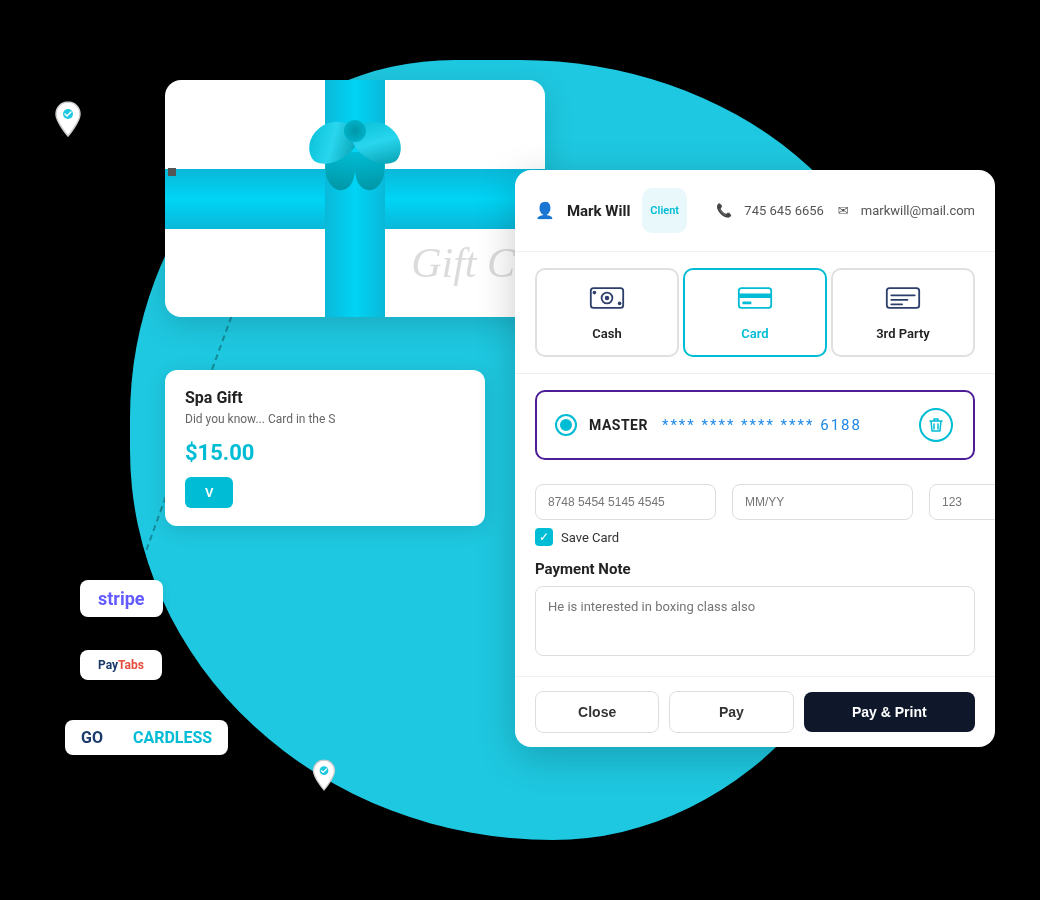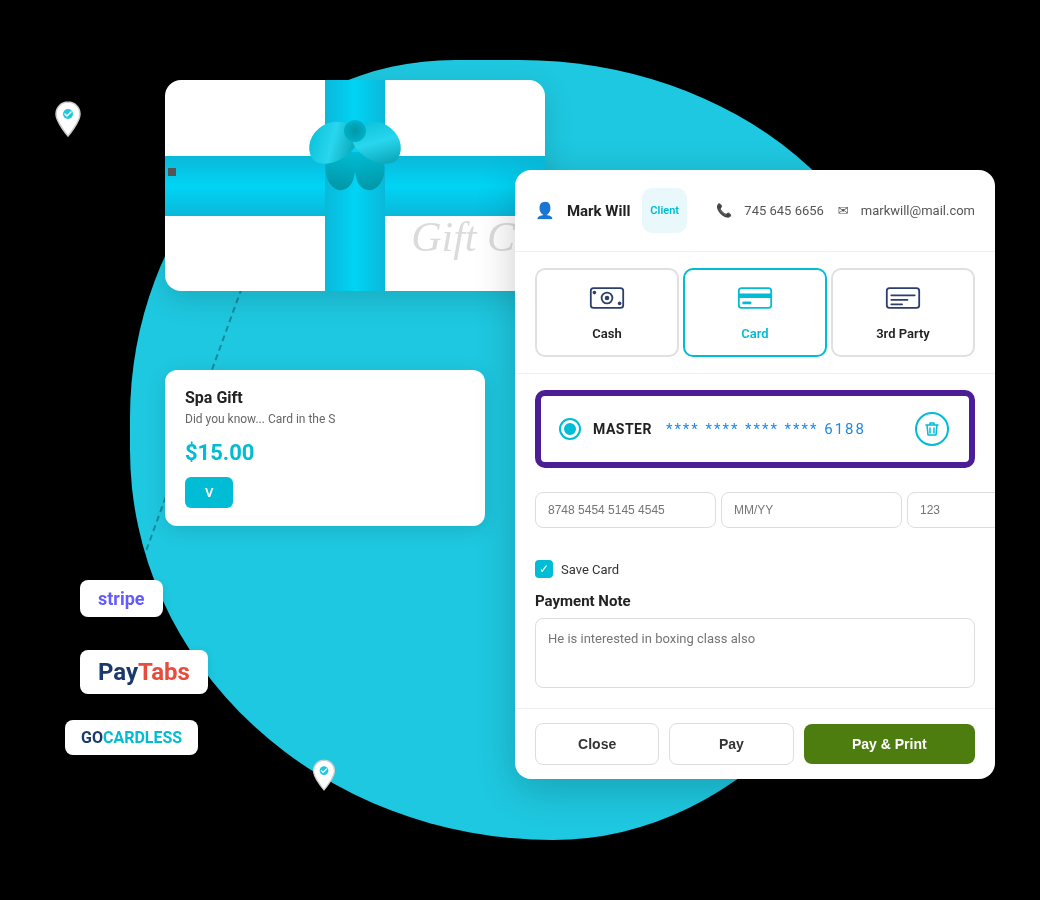--- a/index.html
+++ b/index.html
@@ -23,21 +23,21 @@
       left: 130px;
       z-index: 0;
     }
 
     
     .gift-card-container {
       position: absolute;
       top: 80px;
       left: 165px;
       width: 380px;
-      height: 211px;
+      height: 237px;
       background: white;
       border-radius: 16px;
       overflow: hidden;
       box-shadow: 0 8px 30px rgba(0,0,0,0.15);
       z-index: 2;
     }
 
     .gift-card-ribbon-v {
       position: absolute;
       left: 50%;
@@ -267,21 +267,21 @@
 
     .pay-tab.active .pay-tab-label {
       color: #00bcd4;
     }
 
     
     .saved-card-row {
       display: flex;
       align-items: center;
       padding: 16px 20px;
-      border: 6px solid #4c1d95;
+      border: 2px solid #4c1d95;
       margin: 16px 20px;
       border-radius: 10px;
       gap: 14px;
     }
 
     .radio-dot {
       width: 18px;
       height: 18px;
       border-radius: 50%;
       background: #00bcd4;
@@ -314,23 +314,23 @@
       align-items: center;
       justify-content: center;
       cursor: pointer;
       color: #00bcd4;
       font-size: 14px;
     }
 
     
     .card-inputs {
       display: flex;
-      gap: 5px;
+      gap: 16px;
       padding: 8px 20px;
-      margin-bottom: 24px;
+      margin-bottom: 0;
     }
 
     .card-input {
       border: 1px solid #ddd;
       border-radius: 8px;
       padding: 10px 12px;
       font-size: 12px;
       color: #aaa;
       background: white;
     }
@@ -424,21 +424,21 @@
       color: #333;
       cursor: pointer;
       text-align: center;
     }
 
     .btn-pay-print {
       flex: 1.5;
       padding: 12px;
       border: none;
       border-radius: 8px;
-      background: #4d7c0f;
+      background: #0f172a;
       font-size: 14px;
       font-weight: 700;
       color: white;
       cursor: pointer;
       text-align: center;
     }
 
     
     .provider-stripe {
       position: absolute;
@@ -456,40 +456,40 @@
 
     .provider-paytabs {
       position: absolute;
       top: 650px;
       left: 80px;
       background: white;
       border-radius: 8px;
       padding: 8px 18px;
       box-shadow: 0 2px 10px rgba(0,0,0,0.1);
       z-index: 3;
-      font-size: 24px;
+      font-size: 12px;
       font-weight: 700;
     }
     .paytabs-pay { color: #1a3a6b; }
     .paytabs-tabs { color: #e74c3c; }
 
     .provider-gocardless {
       position: absolute;
       top: 720px;
       left: 65px;
       background: white;
       border-radius: 8px;
       padding: 8px 16px;
       box-shadow: 0 2px 10px rgba(0,0,0,0.1);
       z-index: 3;
       font-size: 16px;
       font-weight: 700;
     }
     .go-text { color: #1a3a6b; }
-    .cardless-text { color: #00bcd4; }
+    .cardless-text { color: #00bcd4; margin-left: 30px; }
 
     
     .pin {
       position: absolute;
       z-index: 3;
     }
 
     
     .small-square {
       position: absolute;

